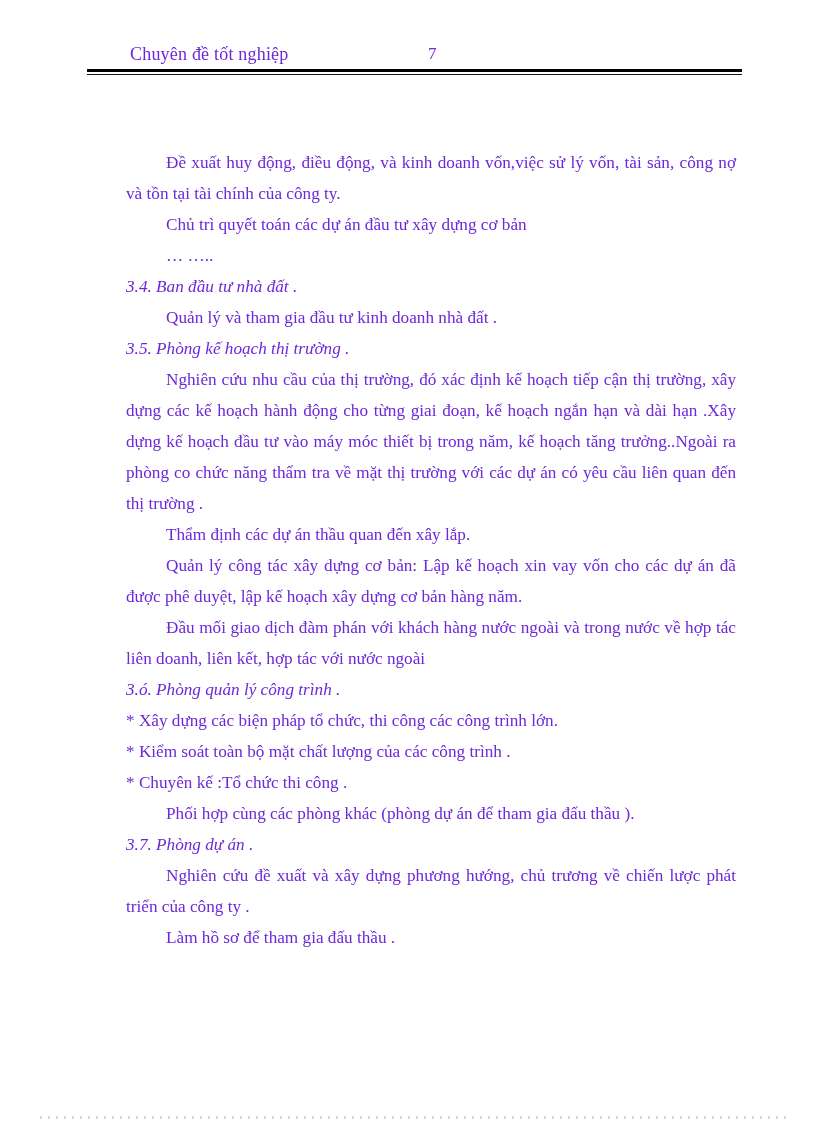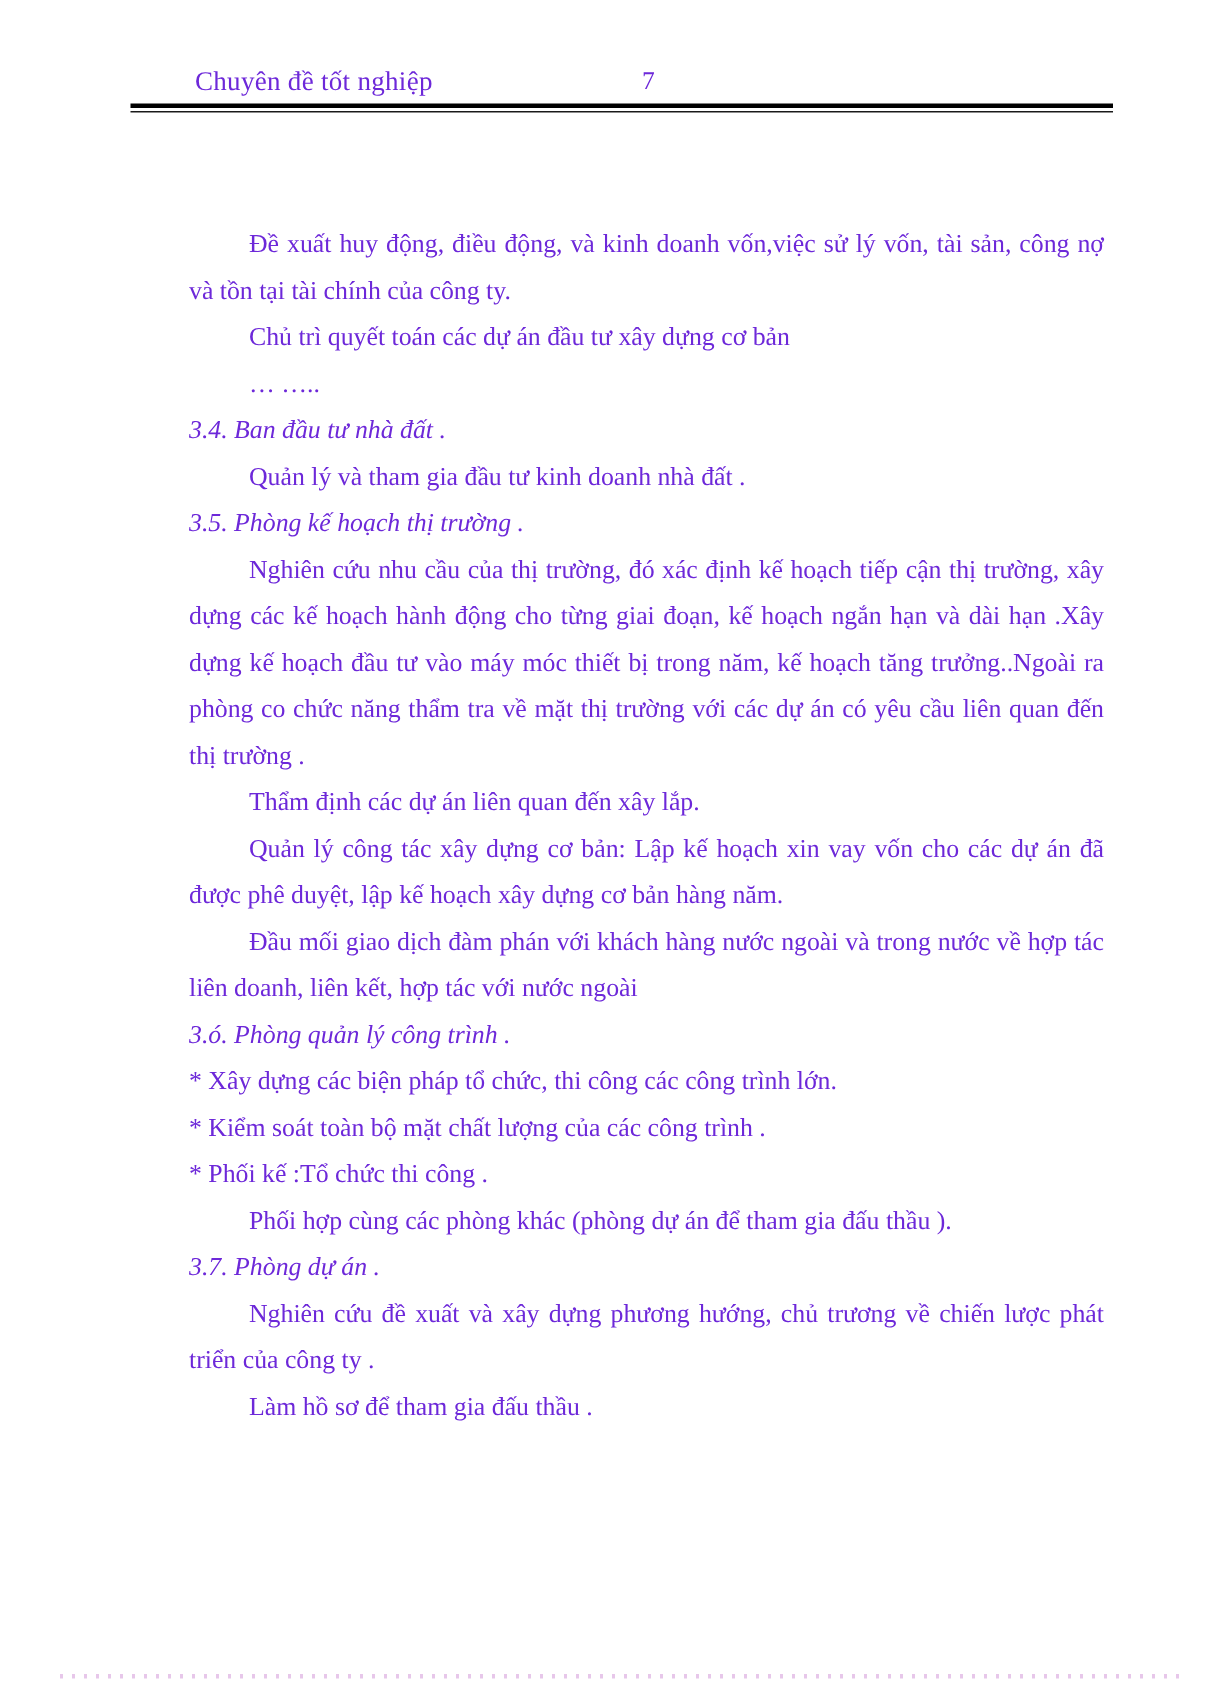--- a/index.html
+++ b/index.html
@@ -88,27 +88,27 @@
   <div class="header-rule"></div>
 
   <div class="content">
     <div class="para">Đề xuất huy động, điều động, và kinh doanh vốn,việc  sử lý vốn, tài sản, công nợ và tồn tại tài chính của công ty.</div>
     <div class="para">Chủ trì quyết toán các dự án đầu tư xây dựng cơ bản</div>
     <div class="para">… …..</div>
     <div class="heading">3.4. Ban đầu tư nhà đất .</div>
     <div class="para">Quản lý và tham gia đầu tư kinh  doanh nhà đất .</div>
     <div class="heading">3.5. Phòng kế hoạch thị trường .</div>
     <div class="para">Nghiên cứu nhu cầu của thị trường,  đó xác định kế hoạch tiếp cận thị trường, xây dựng các kế hoạch hành động cho từng giai đoạn, kế hoạch ngắn hạn và dài hạn .Xây dựng kế hoạch đầu tư vào máy móc thiết bị trong năm, kế hoạch tăng trưởng..Ngoài  ra phòng co chức năng thẩm tra về mặt thị trường với các dự án có yêu cầu  liên quan đến thị trường .</div>
-    <div class="para">Thẩm định các dự án liên quan đến xây lắp.</div>
+    <div class="para">Thẩm định các dự án thầu quan đến xây lắp.</div>
     <div class="para">Quản lý công tác xây dựng cơ bản: Lập kế hoạch xin vay vốn cho các dự án đã được phê duyệt, lập kế hoạch xây dựng cơ bản hàng năm.</div>
     <div class="para">Đầu mối giao dịch đàm phán với khách hàng nước ngoài và trong nước về hợp tác liên doanh,  liên kết, hợp tác với nước ngoài</div>
     <div class="heading">3.ó. Phòng quản lý công trình .</div>
     <div class="para flush">* Xây dựng các biện pháp tổ chức, thi công các công trình lớn.</div>
     <div class="para flush">* Kiểm soát toàn bộ mặt chất lượng của các công trình .</div>
-    <div class="para flush">* Phối kế :Tổ chức thi công .</div>
+    <div class="para flush">* Chuyên kế :Tổ chức thi công .</div>
     <div class="para">Phối hợp cùng các phòng khác (phòng dự án để tham gia đấu thầu ).</div>
     <div class="heading">3.7. Phòng dự án .</div>
     <div class="para">Nghiên cứu đề xuất và xây dựng phương hướng, chủ trương về chiến lược phát triển của công ty .</div>
     <div class="para">Làm hồ sơ để tham gia đấu thầu .</div>
   </div>
 
   <div class="dotted-divider" style="--dot-color: #e7c7ea;"></div>
 
 </div>
 

